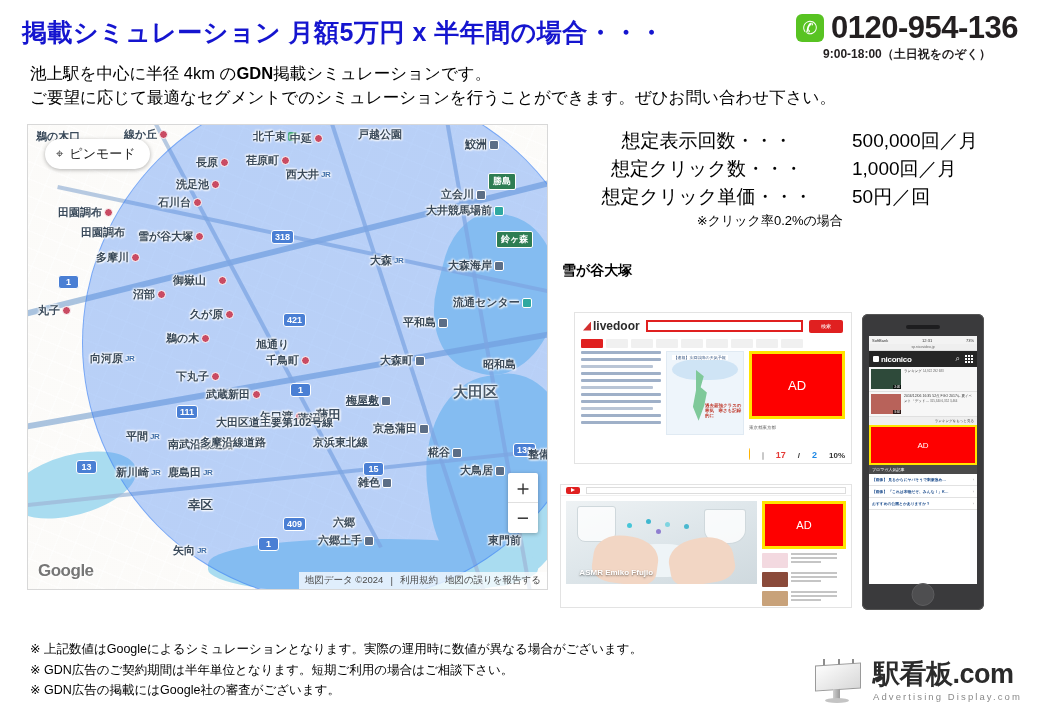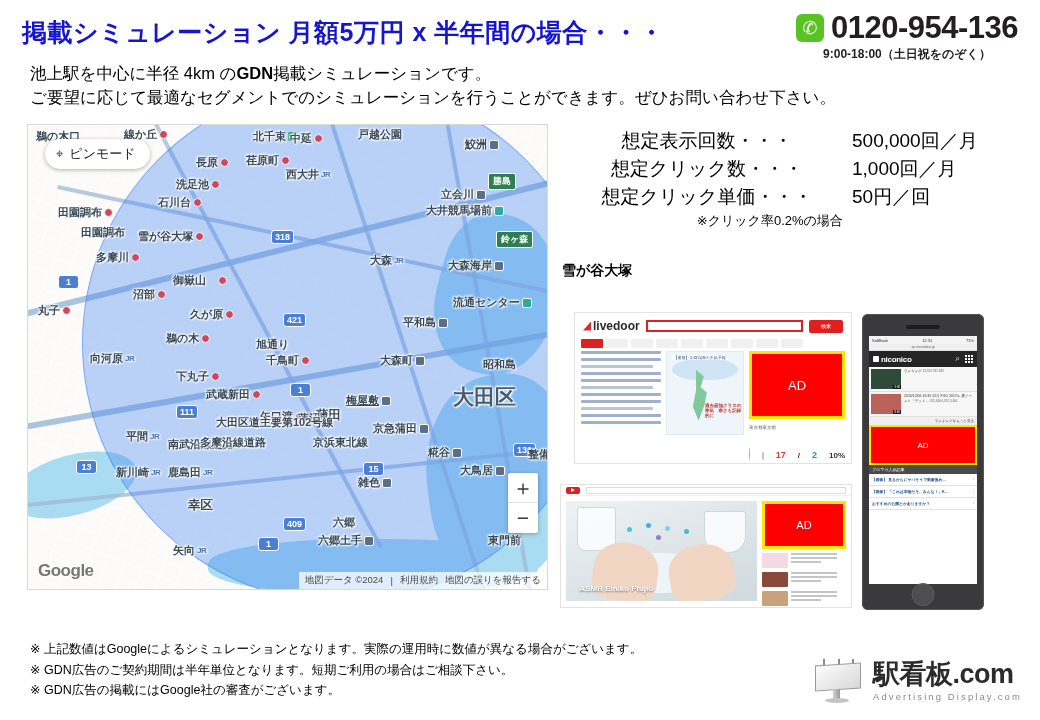--- a/index.html
+++ b/index.html
@@ -90,21 +90,21 @@
     font-size:13px; color:#222;
   }
   .pinmode .pin-ic { font-size:13px; color:#444; }
 
   .mlabel {
     position:absolute; z-index:6; white-space:nowrap;
     font-size:11px; color:#3a4a5a; font-weight:600;
     text-shadow: 0 0 3px #fff, 0 0 2px #fff, 1px 1px 2px #fff, -1px -1px 2px #fff;
     display:flex; align-items:center; gap:2px;
   }
-  .mlabel.big { font-size:21px; color:#4a5a6a; font-weight:700;font-family:Liberation Mono, monospace; }
+  .mlabel.big { font-size:15px; color:#4a5a6a; font-weight:700;font-family:Liberation Mono, monospace; }
   .mlabel.mid { font-size:12.5px; }
   .st-dot { width:9px; height:9px; border-radius:50%; background:#c94b63; border:1.5px solid #fff; display:inline-block; }
   .st-sq { width:10px; height:10px; border-radius:2px; background:#5c6e86; border:1.5px solid #fff; display:inline-block; }
   .st-jr { font-size:8px; font-weight:bold; color:#3f6ea8; letter-spacing:-.5px; }
   .st-grn { width:9px; height:9px; background:#2e9e6b; display:inline-block; border-radius:2px;}
 
   .shield {
     display:inline-flex; align-items:center; justify-content:center;
     min-width:21px; height:14px; border-radius:3px; background:#4a7fd4; color:#fff;
     font-size:9px; font-weight:bold; padding:0 3px; text-shadow:none;
@@ -192,21 +192,21 @@
   .mock-video {
     position:absolute; left:560px; top:484px; width:292px; height:124px;
     background:#fff; border:1px solid #e3e3e3; overflow:hidden;
   }
   .yt-top { height:11px; display:flex; align-items:center; padding:0 5px; gap:6px; border-bottom:1px solid #f0f0f0;}
   .yt-logo { width:14px; height:7px; background:#e02020; border-radius:2px; position:relative;}
   .yt-logo:after{ content:""; position:absolute; left:5px; top:1.5px; border-left:4px solid #fff;
                   border-top:2px solid transparent; border-bottom:2px solid transparent;}
   .yt-srch { flex:1; height:7px; border:1px solid #ddd; }
   .yt-body { display:flex; gap:5px; padding:5px; }
-  .yt-player { flex:1; height:100px; position:relative;
+  .yt-player { flex:1; height:83px; position:relative;
      background: linear-gradient(160deg,#eef2f4 0%,#dfe7eb 45%,#cfd9de 100%); overflow:hidden; }
   .hand { position:absolute; background:#f2d6c4; border-radius:45% 45% 30% 30%; }
   .h1 { left:14%; top:42%; width:34%; height:58%; transform: rotate(8deg); }
   .h2 { right:12%; top:44%; width:34%; height:56%; transform: rotate(-10deg); }
   .glassL { position:absolute; left:6%; top:6%; width:20%; height:44%; background:rgba(255,255,255,.75);
             border:1px solid #cfd8dc; border-radius:3px 3px 8px 8px; }
   .glassR { position:absolute; right:6%; top:10%; width:22%; height:42%; background:rgba(255,255,255,.8);
             border:1px solid #cfd8dc; border-radius:3px 3px 40% 40%; }
   .sponge { position:absolute; left:34%; top:52%; width:32%; height:40%; background:#eef4f7; border-radius:40%; }
   .dots i { position:absolute; width:5px; height:5px; border-radius:50%; }

